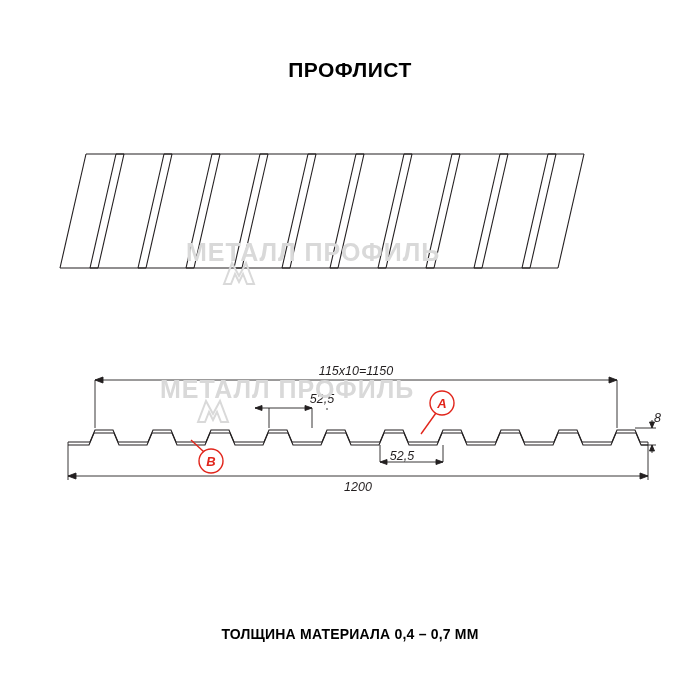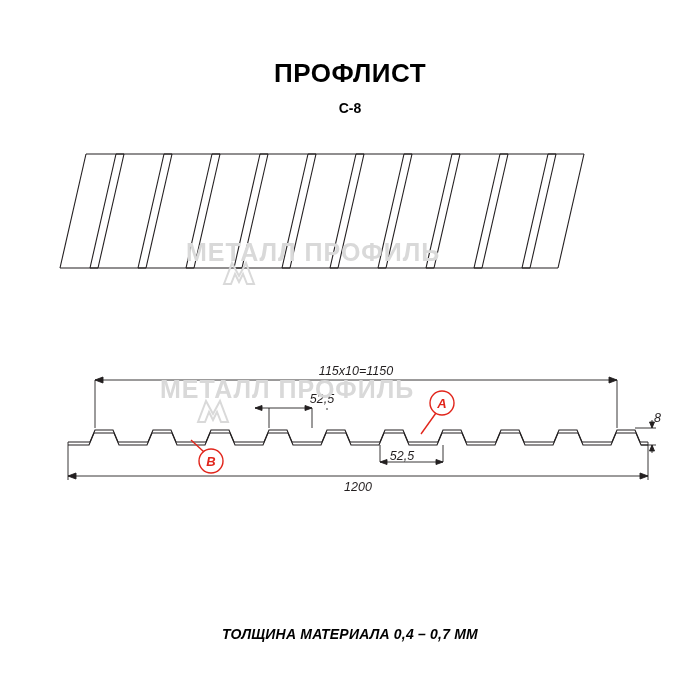--- a/index.html
+++ b/index.html
@@ -11,39 +11,38 @@
     color: #000000;
     position: relative;
     overflow: hidden;
   }
   .page { position: relative; width: 700px; height: 700px; }
 
   .title {
     position: absolute;
     top: 58px; left: 0; width: 700px;
     text-align: center;
-    font-size: 26px;
+    font-size: 21px;
     font-weight: bold;
     letter-spacing: 0.5px;
   }
   .subtitle {
     position: absolute;
     top: 100px; left: 0; width: 700px;
     text-align: center;
     font-size: 14px;
     font-weight: bold;
   }
   .footer-note {
     position: absolute;
     bottom: 58px; left: 0; width: 700px;
     text-align: center;
     font-size: 14px;
     font-weight: bold;
     letter-spacing: 0.2px;
-    font-style: italic;
   }
 
   .iso-wrap {
     position: absolute;
     top: 140px; left: 60px;
     width: 580px; height: 170px;
   }
   .sect-wrap {
     position: absolute;
     top: 350px; left: 50px;
@@ -75,21 +74,20 @@
   .callout { stroke: #e1251b; stroke-width: 1.4; fill: none; }
   .callout-txt { fill: #e1251b; font-size: 13px; font-weight: bold; font-family: "Liberation Sans", sans-serif; }
   .dim-txt { fill: #231f20; font-size: 12.5px; font-family: "Liberation Sans", sans-serif; }
 </style>
 </head>
 <body>
 
 <div class="page">
 
   <div class="title">ПРОФЛИСТ</div>
-  <div class="subtitle">С-8</div>
 
   <div class="iso-wrap">
     <svg width="580" height="170" viewBox="0 0 580 170">
       <g class="ln">
 
         <path d="M 26 14 L 524 14"></path>
 
         <path d="M 0 128 L 498 128"></path>
 
         <path d="M 26 14 L 0 128"></path>

